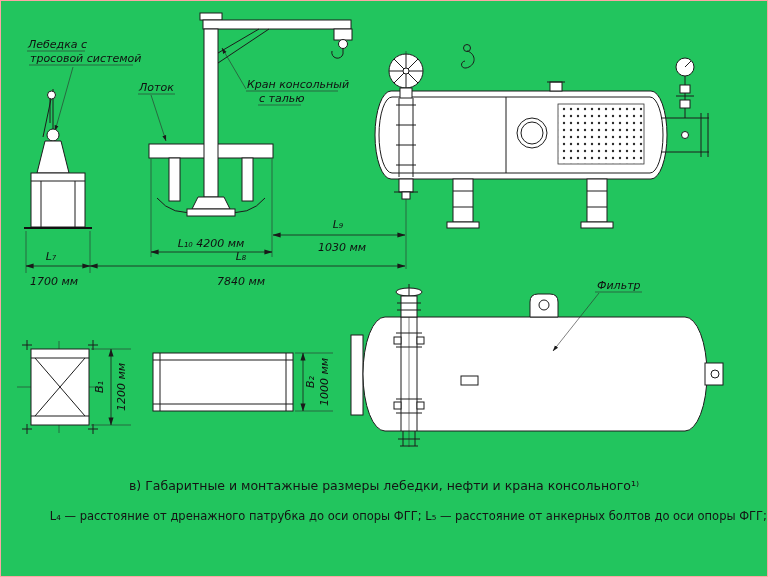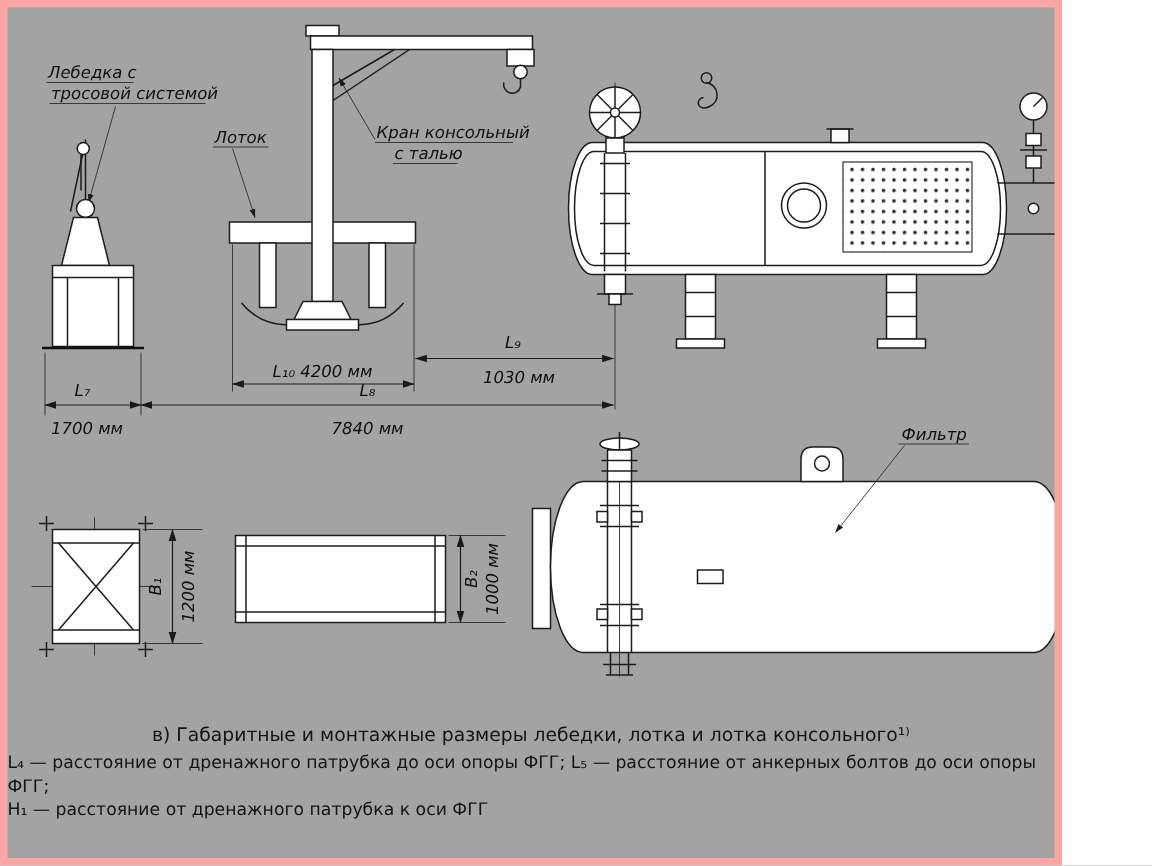--- a/index.html
+++ b/index.html
@@ -1,27 +1,27 @@
 <!DOCTYPE html>
 <html><head>
 <meta charset="utf-8">
 <style>
   * { margin:0; padding:0; box-sizing:border-box; }
   html,body { width:768px; height:577px; }
   body { background:#ffffff; font-family:"DejaVu Sans", sans-serif; overflow:hidden; }
-  .page { position:relative; width:708px; height:577px; background:#a3a3a3; border:5px solid #fca5a5; overflow:hidden; }
+  .page { position:relative; width:768px; height:577px; background:#22c55e; border:1px solid #fca5a5; overflow:hidden; }
   svg { display:block; }
   .s    { stroke:#1c1c1c; stroke-width:1; fill:none; }
   .sf   { stroke:#1c1c1c; stroke-width:1; fill:#ffffff; }
   .thin { stroke:#2c2c2c; stroke-width:0.6; fill:none; }
   .thick{ stroke:#111111; stroke-width:1.8; fill:none; }
   .dim  { stroke:#1c1c1c; stroke-width:0.8; fill:none; }
   .lbl  { font:italic 11px "DejaVu Sans", sans-serif; fill:#101010; stroke:none; }
   .caption { text-align:center; font-size:12.5px; color:#141414; margin-top:5px; }
-  .legend  { text-align:left; font-size:11.5px; color:#141414; line-height:15.5px; margin-top:4px; }
+  .legend  { text-align:right; font-size:11.5px; color:#141414; line-height:15.5px; margin-top:16px; }
 </style>
 </head>
 <body>
 
 <div class="page">
 
 <svg width="766" height="472" viewBox="0 0 766 472">
   <defs>
     <marker id="arr" viewBox="0 0 10 10" refX="9.5" refY="5" markerWidth="10" markerHeight="10" orient="auto-start-reverse">
       <path d="M0,1.8 L10,5 L0,8.2 Z" fill="#1a1a1a"></path>
@@ -249,20 +249,19 @@
     <circle class="sf" cx="714" cy="373" r="4"></circle>
   </g>
 
   <g>
     <text class="lbl" x="596" y="288">Фильтр</text>
     <line class="thin" x1="594" y1="291" x2="641" y2="291"></line>
     <line class="thin" x1="598" y1="292" x2="552" y2="350" marker-end="url(#arr)"></line>
   </g>
 </svg>
 
-<div class="caption">в) Габаритные и монтажные размеры лебедки, лотка и лотка консольного¹⁾</div>
+<div class="caption">в) Габаритные и монтажные размеры лебедки, нефти и крана консольного¹⁾</div>
 
 <div class="legend">
   <div>L₄ — расстояние от дренажного патрубка до оси опоры ФГГ; L₅ — расстояние от анкерных болтов до оси опоры ФГГ;</div>
-  <div>H₁ — расстояние от дренажного патрубка к оси ФГГ</div>
 </div>
 
 </div>
 
 </body></html>

